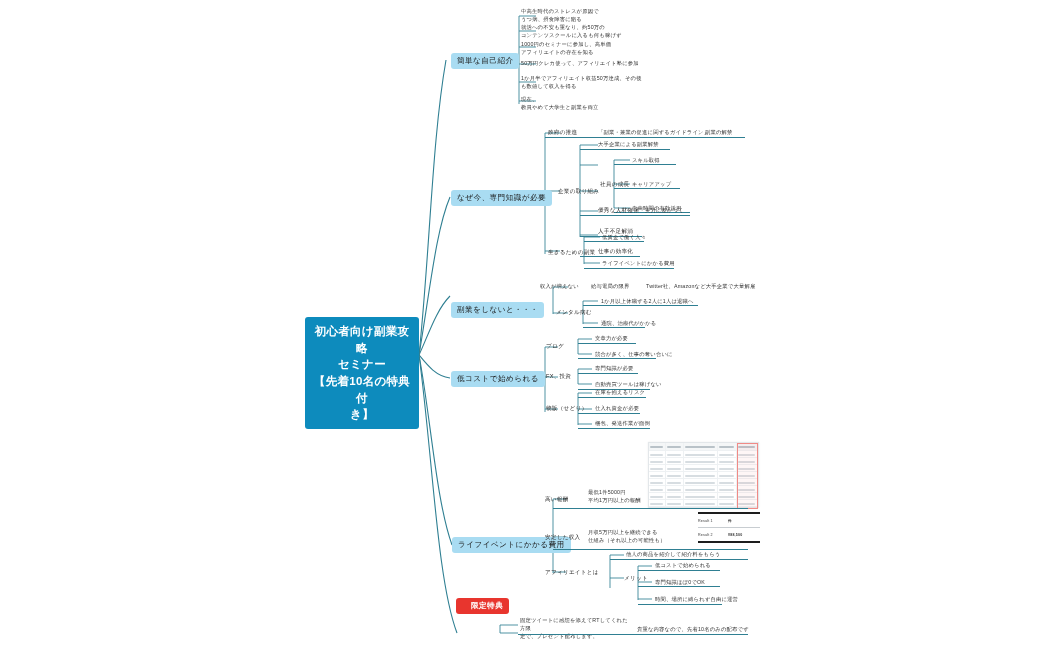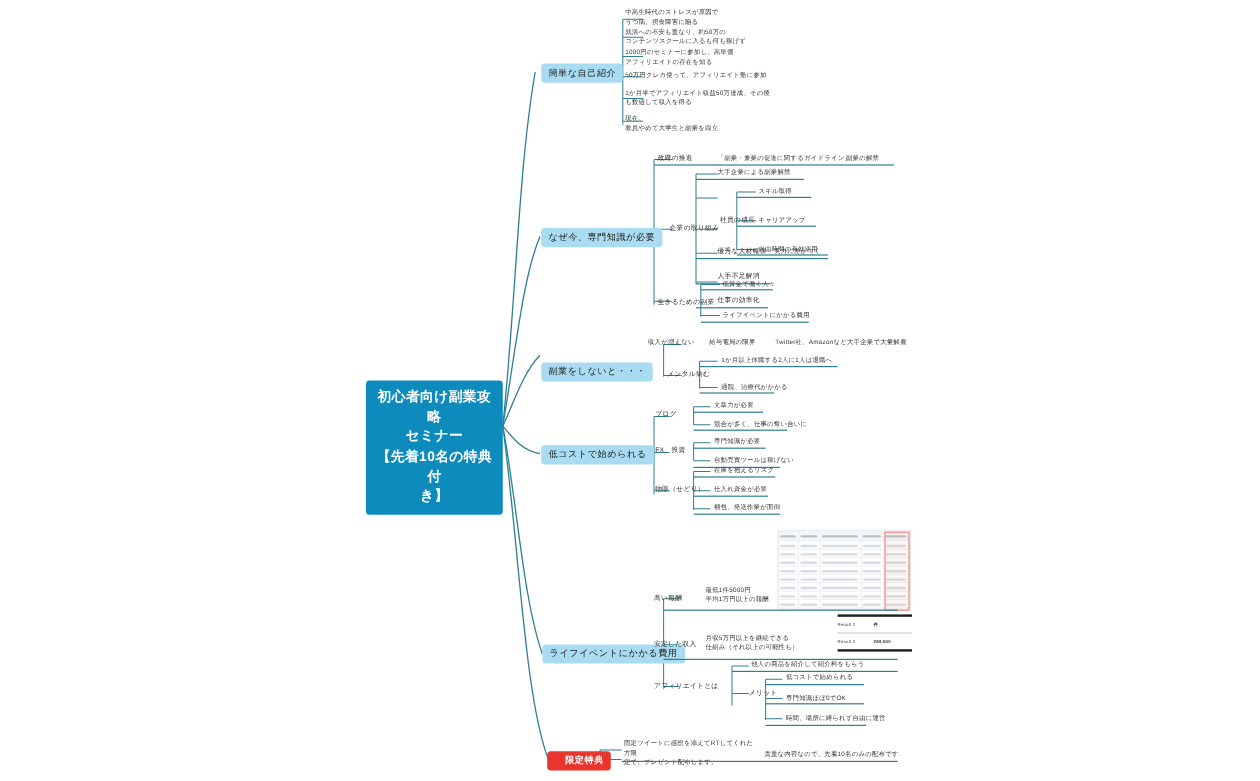--- a/index.html
+++ b/index.html
@@ -431,20 +431,20 @@
   <div class="uline" style="left:610px;top:559px;width:138px;"></div>
 
   <div class="node sub" style="left:624px; top:575px;">メリット</div>
   <div class="node leaf" style="left:655px; top:562px;">低コストで始められる</div>
   <div class="uline" style="left:638px;top:570px;width:82px;"></div>
   <div class="node leaf" style="left:655px; top:579px;">専門知識ほぼ0でOK</div>
   <div class="uline" style="left:638px;top:586px;width:82px;"></div>
   <div class="node leaf" style="left:655px; top:596px;">時間、場所に縛られず自由に運営</div>
   <div class="uline" style="left:638px;top:604px;width:84px;"></div>
 
-  <div class="node branch alert" style="left:456px; top:626px;padding-left:15px;">限定特典</div>
+  <div class="node branch alert" style="left:456px; top:598px;padding-left:15px;">限定特典</div>
 
   <div class="node leaf wrap" style="left:520px; top:617px; width:110px;">固定ツイートに感想を添えてRTしてくれた方限
 定で、プレゼント配布します。</div>
   <div class="node leaf" style="left:637px; top:626px;">貴重な内容なので、先着10名のみの配布です</div>
   <div class="uline" style="left:518px;top:634px;width:230px;"></div>
 
 </div>
 
 </body></html>

